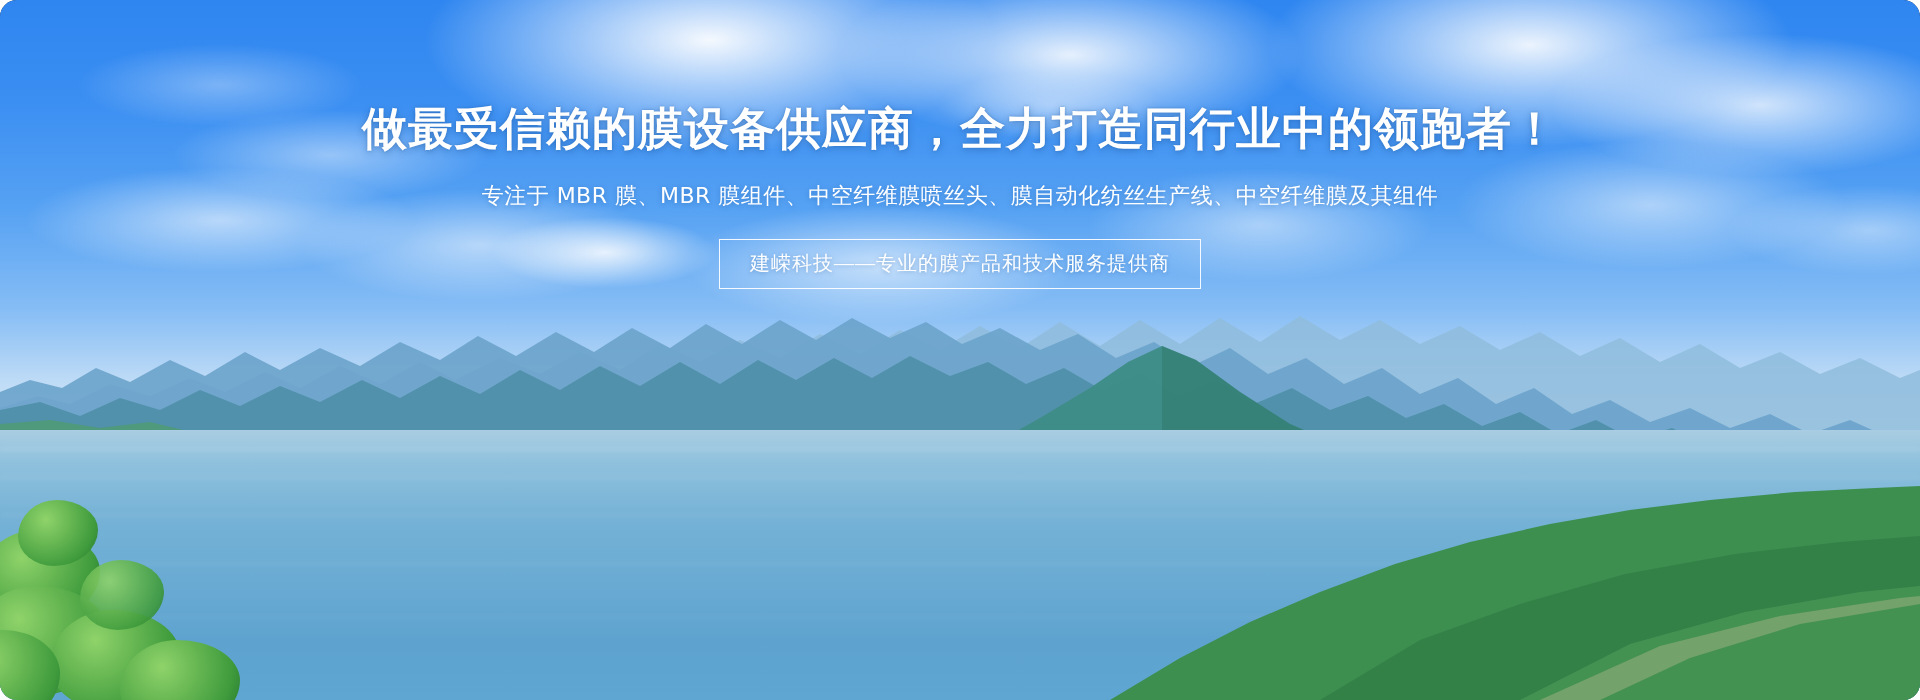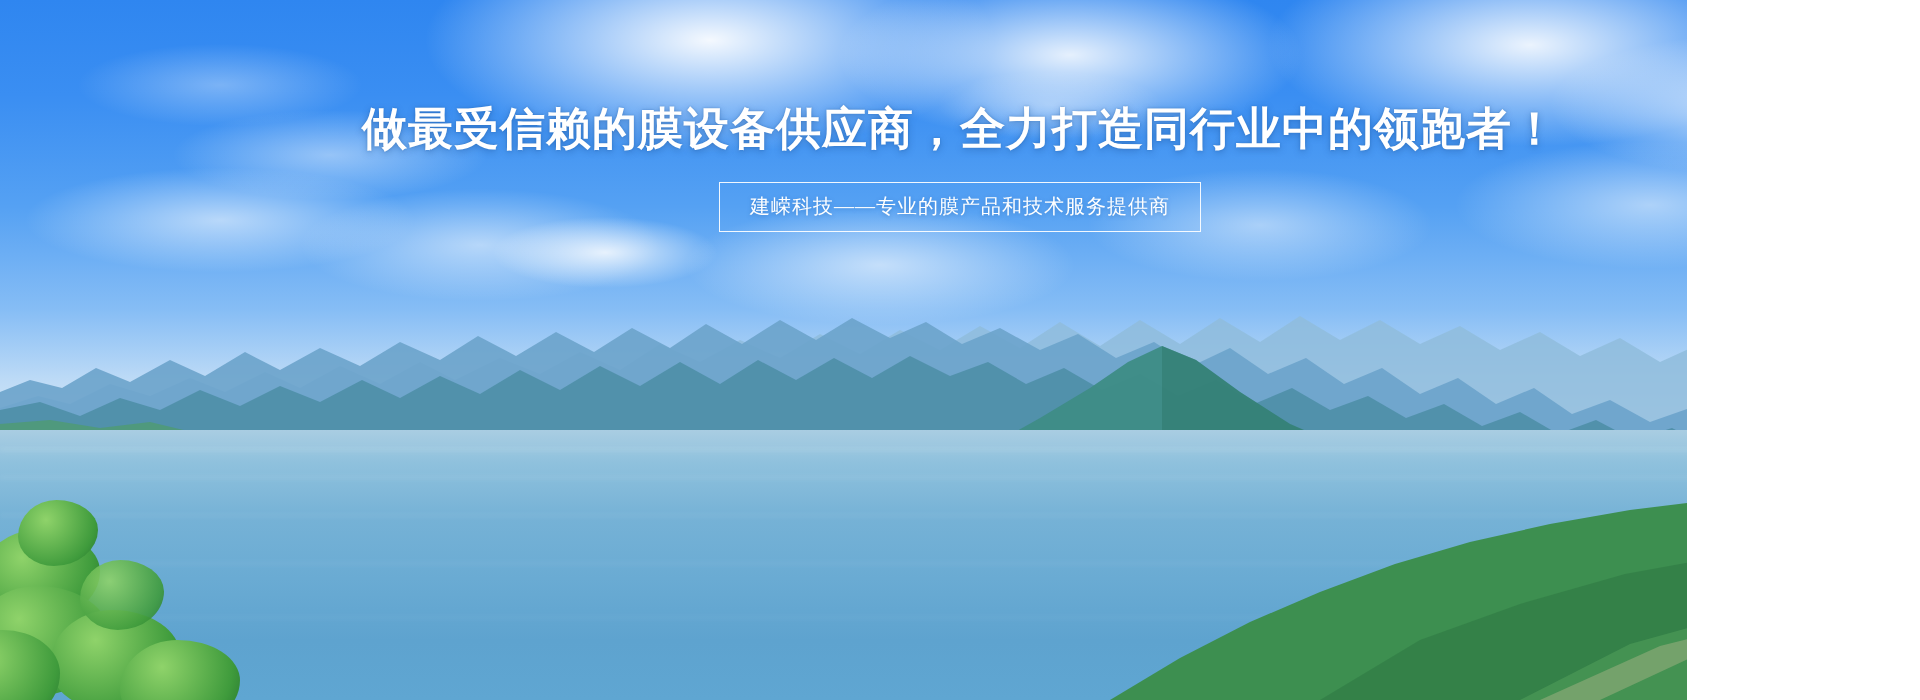--- a/index.html
+++ b/index.html
@@ -7,24 +7,25 @@
     margin: 0;
     padding: 0;
     background: #ffffff;
   }
   body {
     font-family: "Liberation Sans", "DejaVu Sans", sans-serif;
   }
 
   .banner {
     position: relative;
-    width: 1687px;
+    width: 1920px;
     height: 700px;
     overflow: hidden;
     background: #0f172a;
+    border-radius: 17px;
   }
 
   
   .sky {
     position: absolute;
     left: 0; top: 0;
     width: 1920px;
     height: 430px;
     background:
       linear-gradient(to bottom,
@@ -283,20 +284,21 @@
     <div class="leafblob" style="left:150px; top:150px; width:120px; height:90px;"></div>
     <div class="leafblob" style="left:48px;  top:10px;  width:80px;  height:66px;"></div>
     <div class="leafblob" style="left:-20px; top:140px; width:110px; height:96px;"></div>
     <div class="leafblob" style="left:110px; top:70px;  width:84px;  height:70px; opacity:.9;"></div>
   </div>
 
   <div class="content">
 
     <h1 class="headline">做最受信赖的膜设备供应商，全力打造同行业中的领跑者！</h1>
 
+    <p class="subhead">专注于 MBR 膜、MBR 膜组件、中空纤维膜喷丝头、膜自动化纺丝生产线、中空纤维膜及其组件</p>
 
     <div class="tagline-wrap">
       <div class="tagline">建嵘科技——专业的膜产品和技术服务提供商</div>
     </div>
 
   </div>
 
 </div>
 
 </body></html>

